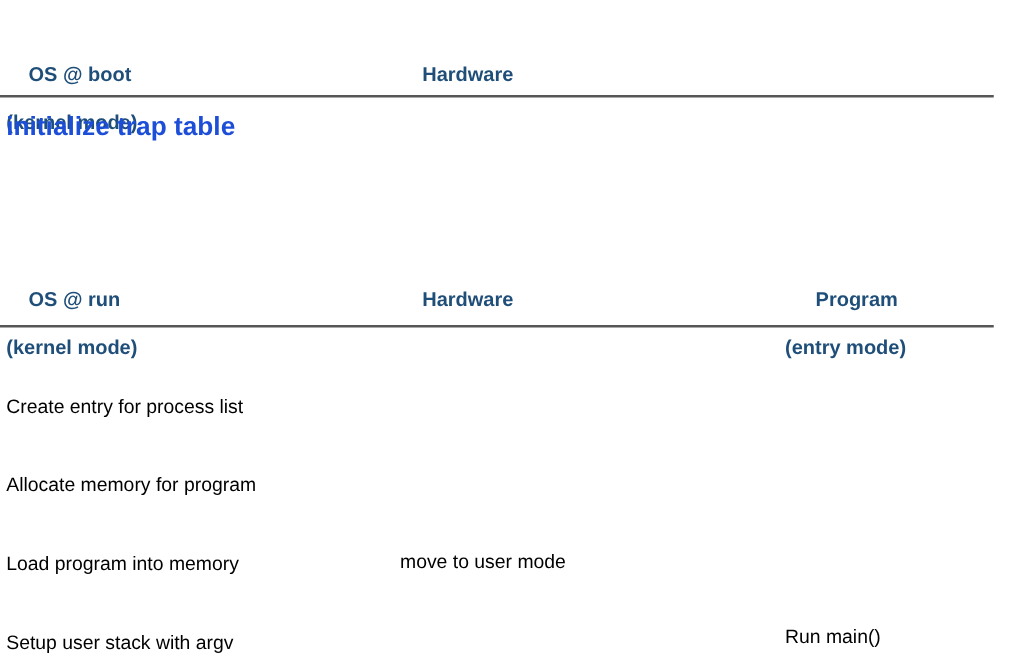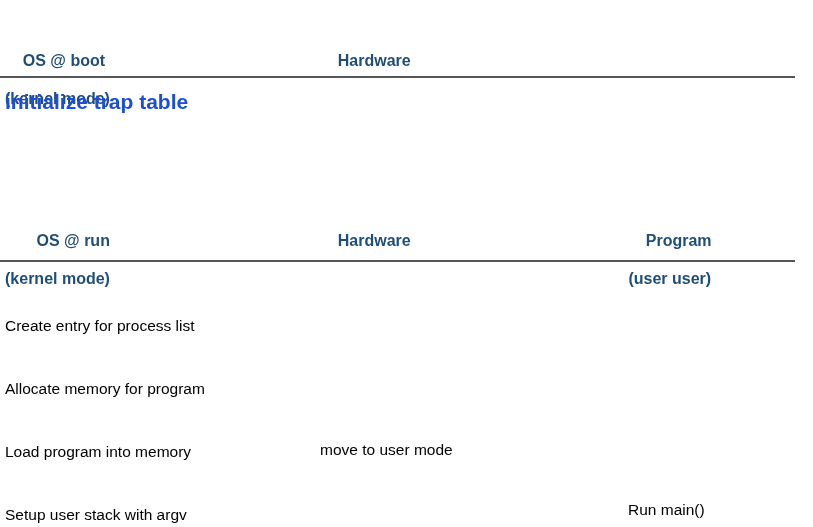--- a/index.html
+++ b/index.html
@@ -81,32 +81,32 @@
     <span class="hdr-line-1">Hardware</span>
   </div>
 
   <div class="rule" style="top:52px;"></div>
 
   <div class="bold-statement col-os" style="top:67px;">initialize trap table</div>
 
   <div class="body-block col-hardware" style="top:89px;">
   </div>
 
-  <div class="col-header col-os" style="top:188px;text-align:right;">
+  <div class="col-header col-os" style="top:188px;">
     <span class="hdr-line-1">OS @ run</span>
     <span class="hdr-line-2">(kernel mode)</span>
   </div>
 
   <div class="col-header col-hardware" style="top:188px;">
     <span class="hdr-line-1">Hardware</span>
   </div>
 
   <div class="col-header col-program" style="top:188px;text-align:center;">
     <span class="hdr-line-1">Program</span>
-    <span class="hdr-line-2">(user user)</span>
+    <span class="hdr-line-2">(entry mode)</span>
   </div>
 
   <div class="rule" style="top:236px;"></div>
 
   <div class="body-block col-os" style="top:249px;">
     <span class="line">Create entry for process list</span>
     <span class="line">Allocate memory for program</span>
     <span class="line">Load program into memory</span>
     <span class="line">Setup user stack with argv</span>
     

